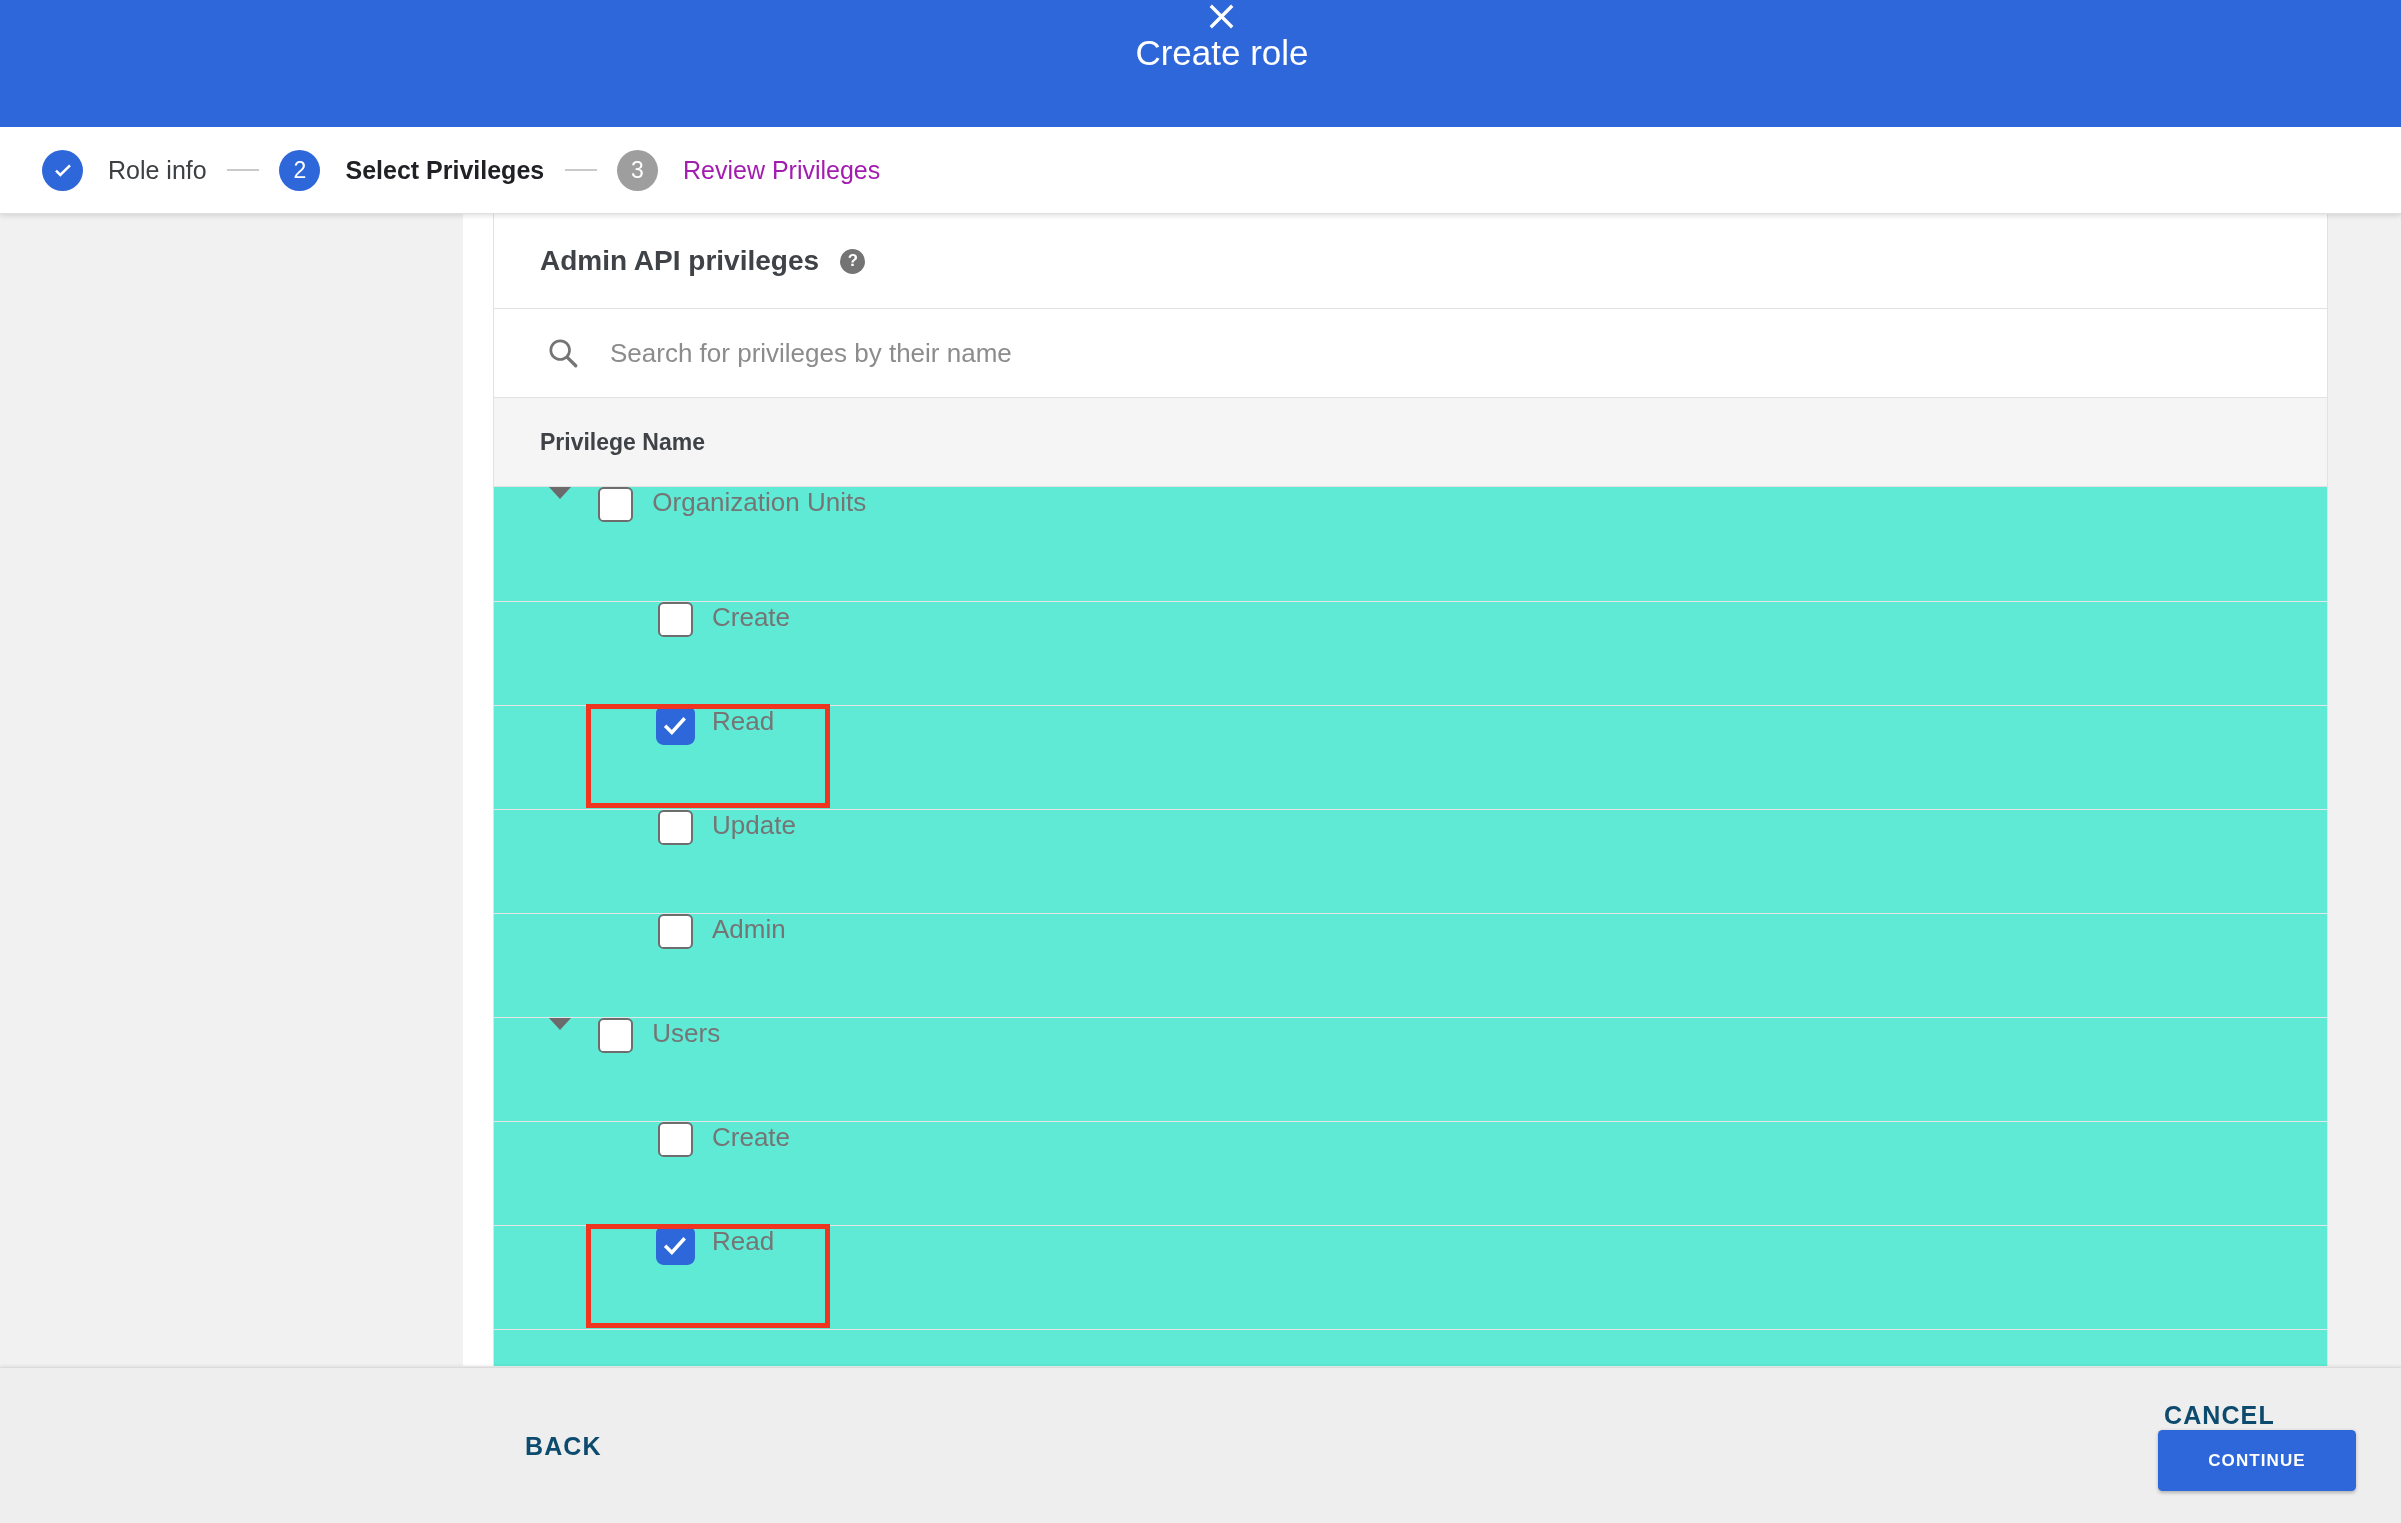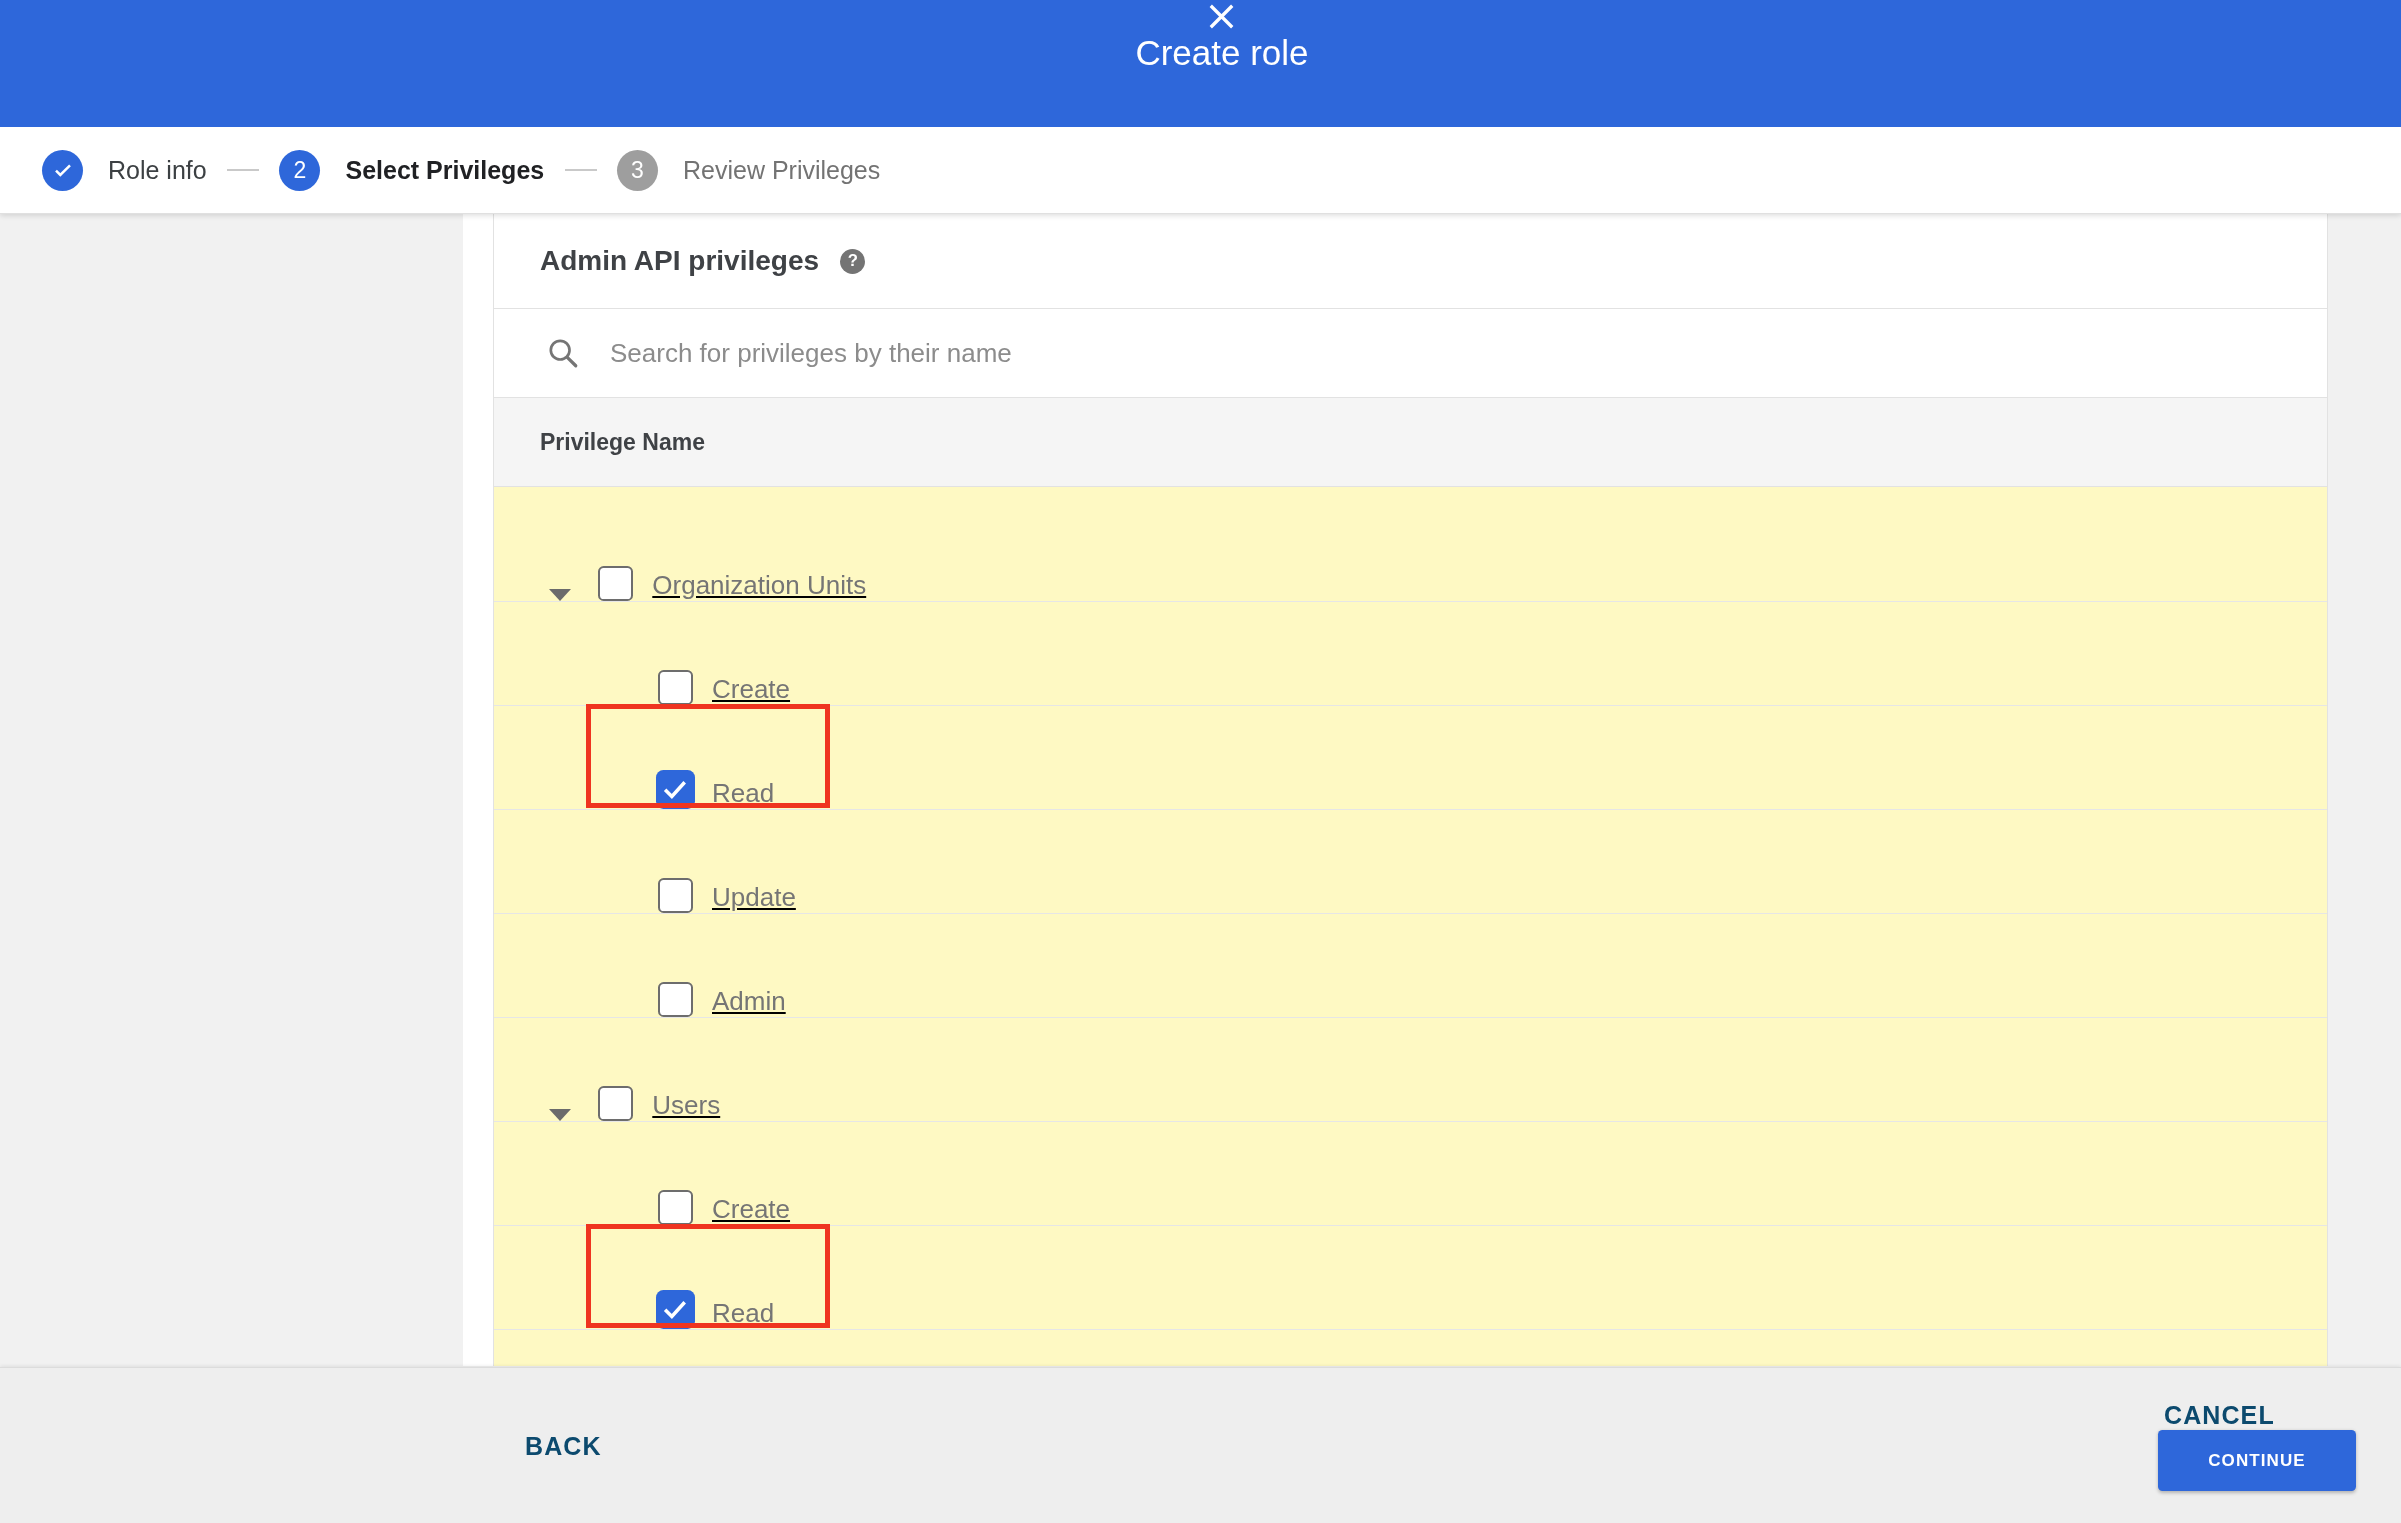--- a/index.html
+++ b/index.html
@@ -32,21 +32,21 @@
   }
   .step{display:flex;align-items:center;cursor:pointer;gap:9px;}
   .step-circle{
     width:41px;height:41px;border-radius:50%;color:#fff;font-size:23px;
     display:flex;align-items:center;justify-content:center;flex:0 0 auto;
   }
   .step-circle.done,.step-circle.active{background:var(--blue);}
   .step-circle.upcoming{background:#9e9e9e;}
   .step-label{margin-left:16px;font-size:25px;color:#3c4043;white-space:nowrap;}
   .step-label.active{font-weight:bold;color:#202124;}
-  .step-label.upcoming{color:#737373;}
+  .step-label.upcoming{color:#a21caf;}
   .sep{width:32px;height:2.8px;background:#c9c9c9;margin:0 20.4px;flex:0 0 auto;}
   
   .card{
     position:absolute;left:463px;top:214px;width:1702px;height:1152px;
     background:#ffffff;
   }
   .table{
     position:absolute;left:30px;top:0;width:1835px;height:1152px;
     border-left:0.9px solid var(--border);border-right:0.9px solid var(--border);
     background:#fff;overflow:hidden;
@@ -64,21 +64,21 @@
     margin-left:28px;border:none;outline:none;font-size:26px;color:#5f6368;
     width:1113px;background:transparent;font-family:inherit;
   }
   .search-input::placeholder{color:#8c8c8c;opacity:1;}
   .thead{
     height:89px;background:#f5f5f5;border-bottom:0.9px solid var(--border);
     display:flex;align-items:center;padding-left:46px;
   }
   .thead span{font-size:23px;font-weight:bold;color:var(--txt-dark);}
   
-  .row{position:relative;height:104px;border-bottom:0.9px solid #e6e6e6;display:flex;align-items:flex-end;background:#fef9c3;text-decoration:underline;}
+  .row{position:relative;height:104px;border-bottom:0.9px solid #e6e6e6;display:flex;align-items:flex-start;background:#5eead4;}
   .row.first{height:115px;}
   .row.tail{height:56px;border-bottom:none;}
   .tri{
     margin-left:55px;width:0;height:0;flex:0 0 auto;cursor:pointer;
     border-left:11px solid transparent;border-right:11px solid transparent;
     border-top:12px solid #6b6b6b;
   }
   .cbwrap{width:46px;display:flex;align-items:center;justify-content:center;flex:0 0 auto;}
   .cbwrap.wg{margin-left:21.3px;}
   .cbwrap.wc{margin-left:158px;}

